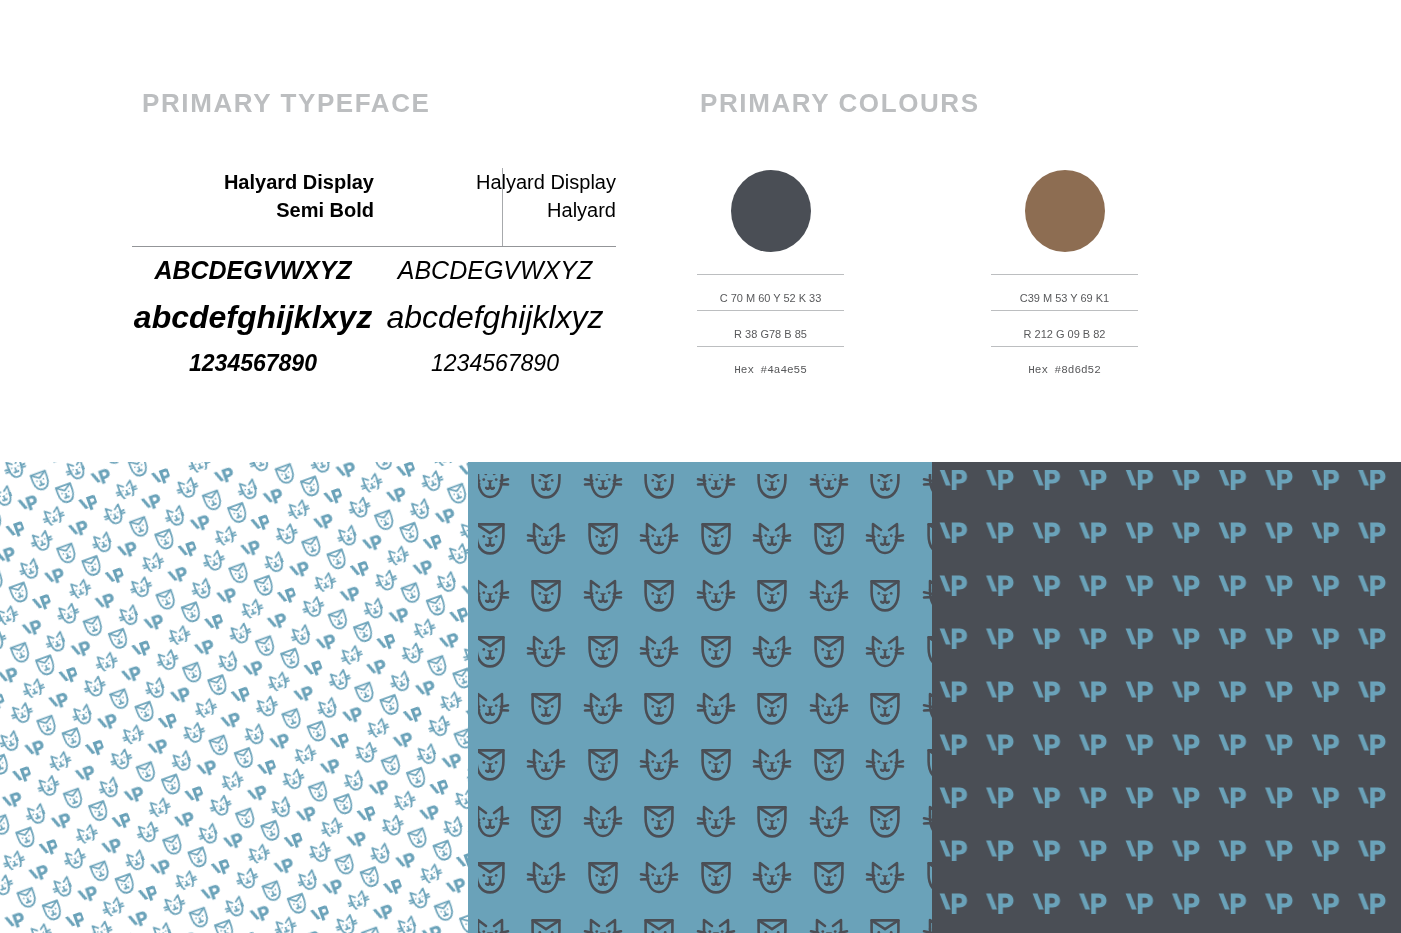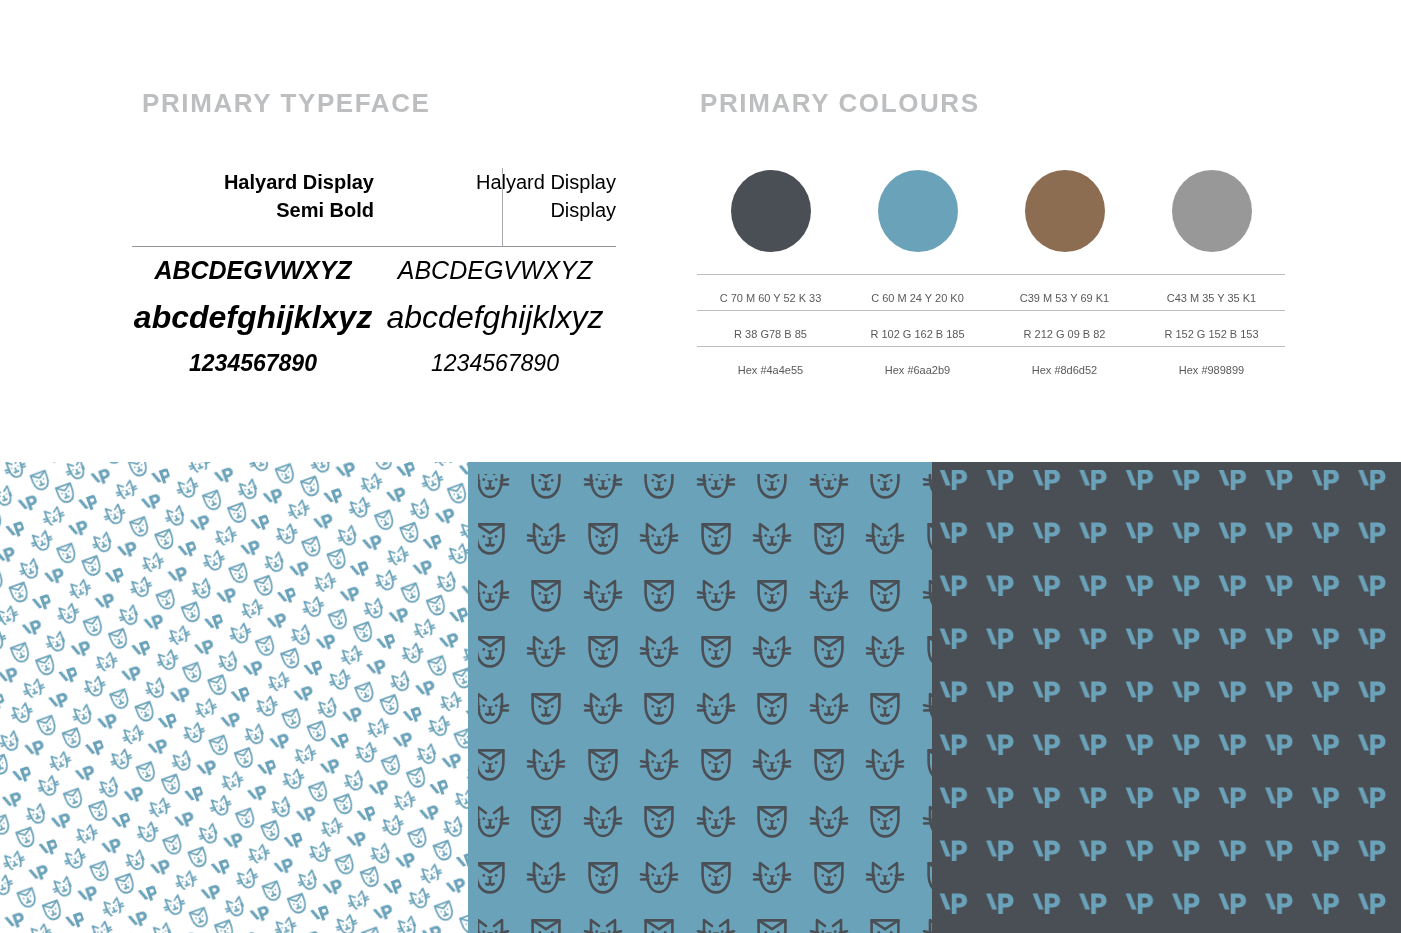--- a/index.html
+++ b/index.html
@@ -127,21 +127,21 @@
   .swatch-spec {
     font-size: 11px;
     color: #58595b;
     text-align: center;
     white-space: nowrap;
     line-height: 24px;
     border-top: 1px solid #bcbec0;
     padding-top: 11px;
   }
   .swatch-spec.hex { border-top: 1px solid #bcbec0; }
-  .swatch-spec.last { border-bottom: none; }
+  .swatch-spec.last { border-bottom: none; font-family: Liberation Mono, monospace; }
 
   
   #pattern-strip {
     position: absolute;
     left: 0;
     top: 462px;
     width: 1401px;
     height: 471px;
     display: flex;
   }
@@ -170,21 +170,21 @@
     <div id="typeface-columns">
       <div class="type-col semibold">
         <div class="type-col-name">
           <span>Halyard Display</span><br>
           <span>Semi Bold</span>
         </div>
       </div>
       <div class="type-col medium">
         <div class="type-col-name">
           <span>Halyard Display</span><br>
-          <span>Display</span>
+          <span>Halyard</span>
         </div>
       </div>
     </div>
 
     <div id="typeface-divider"></div>
     <div id="typeface-rule"></div>
 
     <div id="specimen-rows">
 
       <div class="specimen-row caps">
@@ -207,40 +207,28 @@
 
   <div id="colour-block">
 
     <div class="swatch-col" style="left:0px;">
       <div class="swatch-disc" style="background: rgb(74, 78, 85);"></div>
       <div class="swatch-spec">C 70 M 60 Y 52 K 33</div>
       <div class="swatch-spec">R 38 G78 B 85</div>
       <div class="swatch-spec hex last">Hex #4a4e55</div>
     </div>
 
-    <div class="swatch-col" style="left:147px;">
-      <div class="swatch-disc" style="background: rgb(106, 162, 185);"></div>
-      <div class="swatch-spec">C 60 M 24 Y 20 K0</div>
-      <div class="swatch-spec">R 102 G 162 B 185</div>
-      <div class="swatch-spec hex last">Hex #6aa2b9</div>
-    </div>
 
     <div class="swatch-col" style="left:294px;">
       <div class="swatch-disc" style="background: rgb(141, 109, 82);"></div>
       <div class="swatch-spec">C39 M 53 Y 69 K1</div>
       <div class="swatch-spec">R 212 G 09 B 82</div>
       <div class="swatch-spec hex last">Hex #8d6d52</div>
     </div>
 
-    <div class="swatch-col" style="left:441px;">
-      <div class="swatch-disc" style="background: rgb(152, 152, 153);"></div>
-      <div class="swatch-spec">C43 M 35 Y 35 K1</div>
-      <div class="swatch-spec">R 152 G 152 B 153</div>
-      <div class="swatch-spec hex last">Hex #989899</div>
-    </div>
 
   </div>
 </div>
 
 <div id="pattern-strip">
 
   <div class="pattern-panel" id="panel-light">
     <svg class="pattern-svg" viewBox="0 0 468 471" preserveAspectRatio="none">
       <defs>
         <g id="cat-l">

